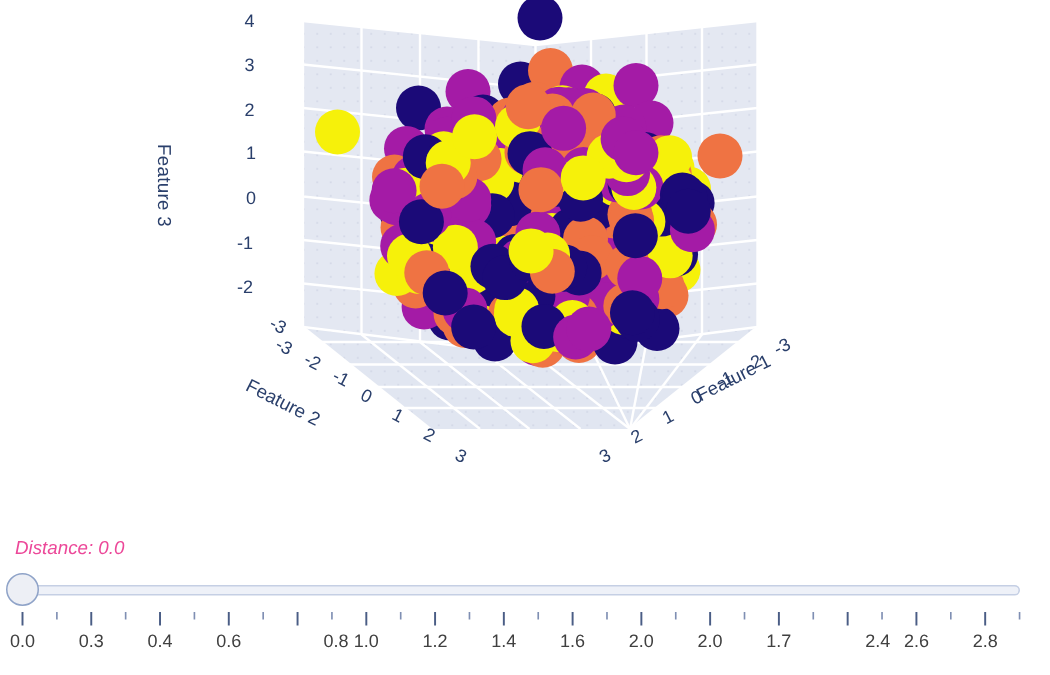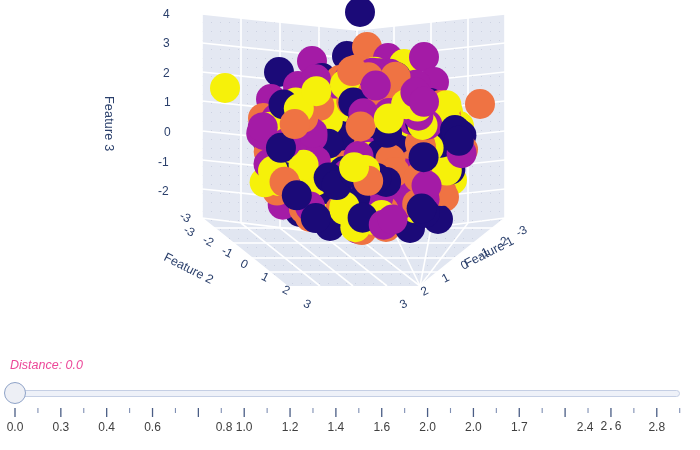--- a/index.html
+++ b/index.html
@@ -488,18 +488,18 @@
         <div class="tick-label" style="left: 152.526px;">0.6</div>
         <div class="tick-label" style="left: 192px; margin-left: 32px;">0.8</div>
         <div class="tick-label" style="left: 244.21px;">1.0</div>
         <div class="tick-label" style="left: 290.052px;">1.2</div>
         <div class="tick-label" style="left: 335.893px;">1.4</div>
         <div class="tick-label" style="left: 381.735px;">1.6</div>
         <div class="tick-label" style="left: 427.577px;">2.0</div>
         <div class="tick-label" style="left: 473.419px; text-align: right;">2.0</div>
         <div class="tick-label" style="left: 519.261px;">1.7</div>
         <div class="tick-label" style="left: 565.103px; margin-left: 20px;">2.4</div>
-        <div class="tick-label" style="left: 610.945px; font-family: Liberation Mono, monospace;">2.6</div>
+        <div class="tick-label" style="left: 610.945px;">2.6</div>
         <div class="tick-label" style="left: 656.787px;">2.8</div>
       </div>
   </div>
 
 </div>
 
 </body></html>

